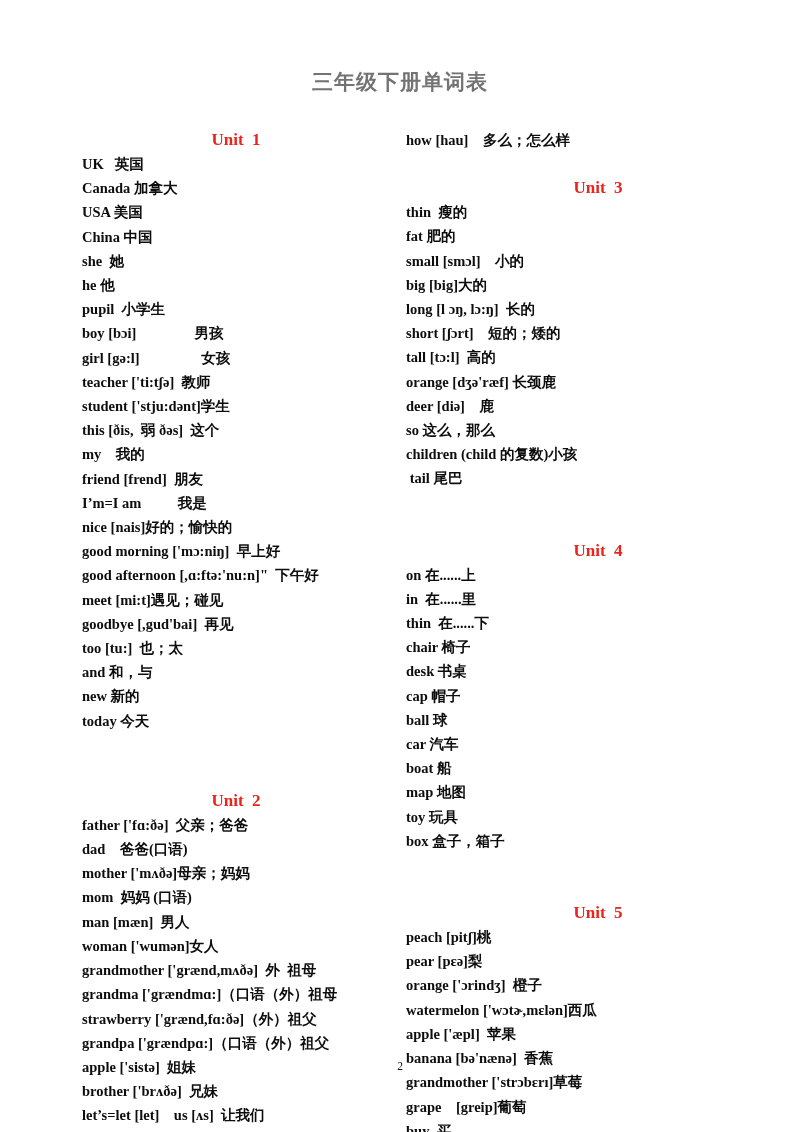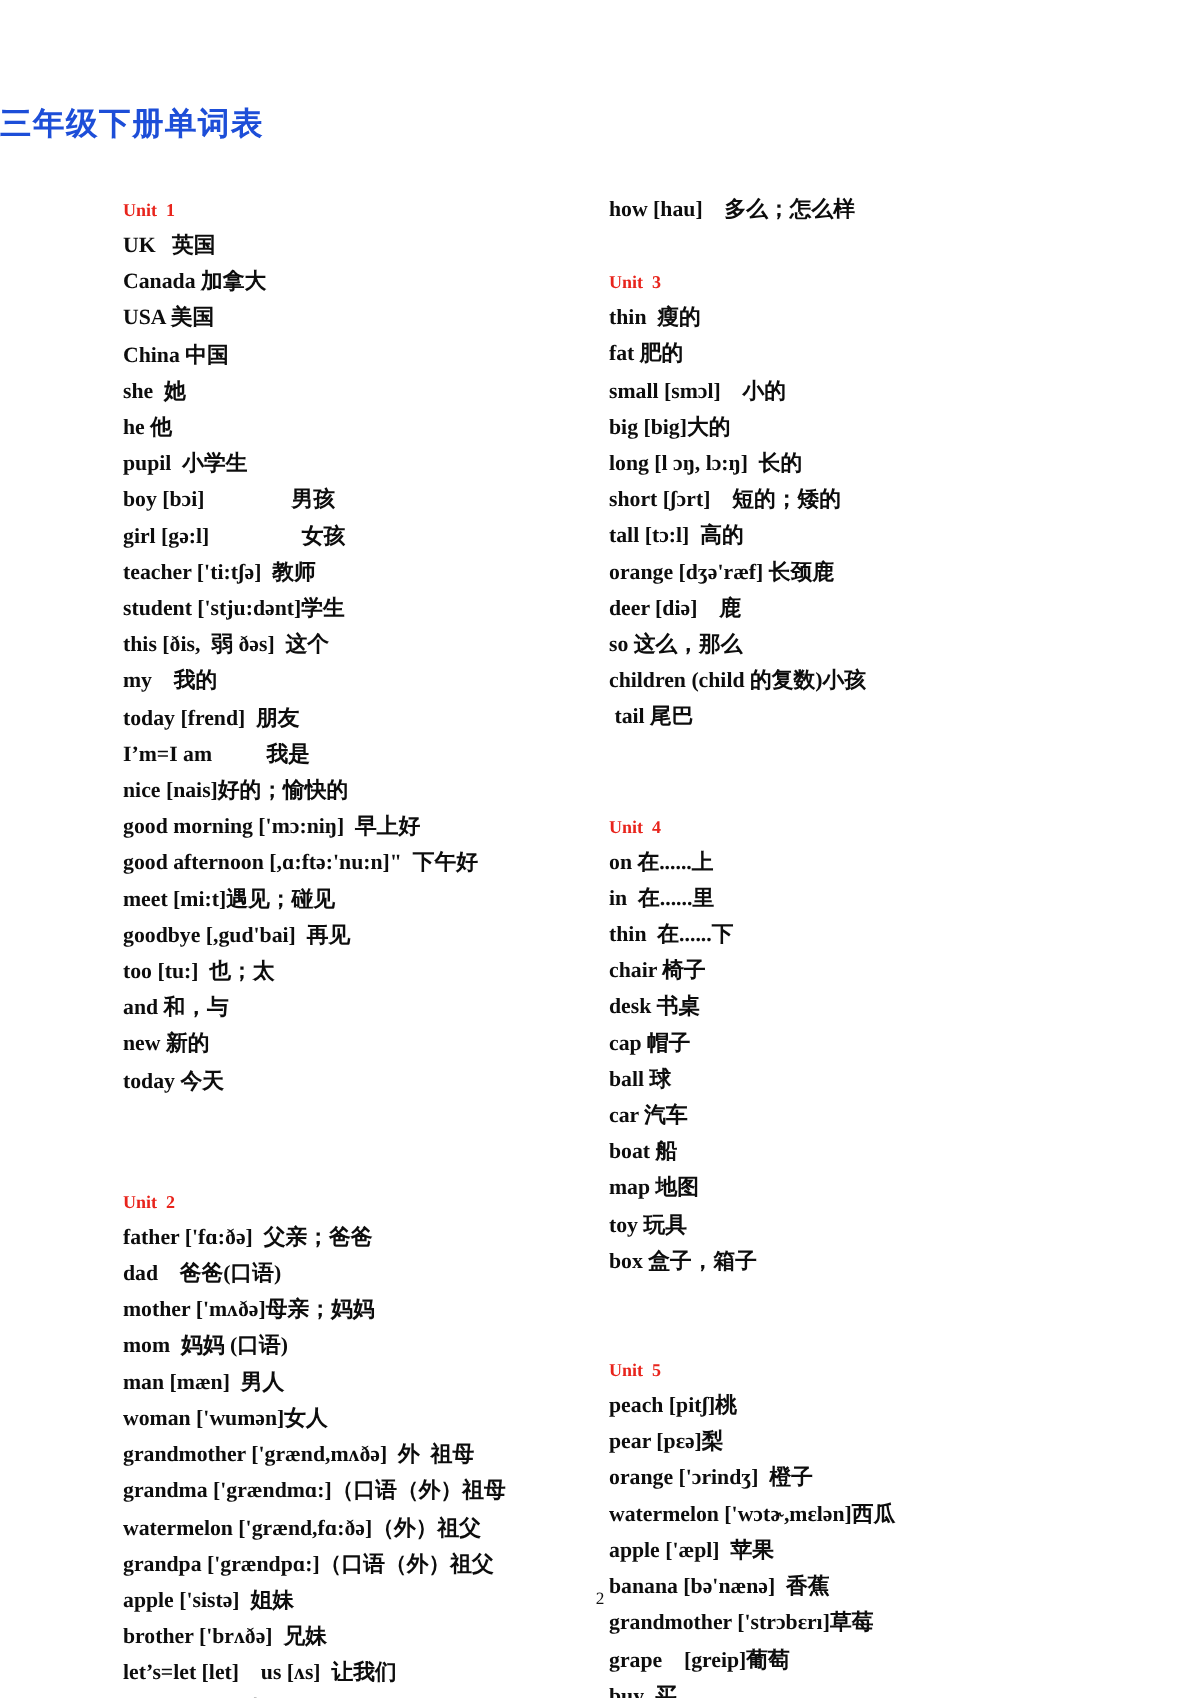--- a/index.html
+++ b/index.html
@@ -18,21 +18,22 @@
     height: 1132px;
     background: #ffffff;
     overflow: hidden;
     box-sizing: border-box;
   }
   .doc-title {
     position: absolute;
     top: 68px;
     left: 0;
     width: 800px;
-    color: #1d4ed8;
+    text-align: center;
+    color: #737373;
     font-size: 21px;
     font-weight: bold;
     letter-spacing: 1px;
     font-family: "Liberation Serif", "DejaVu Serif", serif;
   }
   .columns {
     position: absolute;
     top: 128px;
     left: 0;
     width: 800px;
@@ -49,25 +50,26 @@
     padding-right: 10px;
   }
   .col-right {
     width: 400px;
     padding-left: 6px;
     padding-right: 10px;
   }
   .unit-head {
     color: #e8241c;
     font-weight: bold;
-    font-size: 12px;
+    font-size: 17px;
     line-height: 24px;
     margin: 0;
     white-space: pre;
     font-family: "Liberation Serif", "DejaVu Serif", serif;
+    text-align: center;
   }
   .entry {
     font-weight: bold;
     font-size: 14.5px;
     line-height: 24.2px;
     margin: 0;
     white-space: pre;
     color: #0d0d0d;
     font-family: "Liberation Serif", "DejaVu Serif", serif;
   }
@@ -103,21 +105,21 @@
       <div class="entry">China 中国</div>
       <div class="entry">she  她</div>
       <div class="entry">he 他</div>
       <div class="entry">pupil  小学生</div>
       <div class="entry">boy [bɔi]                男孩</div>
       <div class="entry">girl [gə:l]                 女孩</div>
       <div class="entry">teacher ['ti:tʃə]  教师</div>
       <div class="entry">student ['stju:dənt]学生</div>
       <div class="entry">this [ðis,  弱 ðəs]  这个</div>
       <div class="entry">my    我的</div>
-      <div class="entry">today [frend]  朋友</div>
+      <div class="entry">friend [frend]  朋友</div>
       <div class="entry">I’m=I am          我是</div>
       <div class="entry">nice [nais]好的；愉快的</div>
       <div class="entry">good morning ['mɔ:niŋ]  早上好</div>
       <div class="entry">good afternoon [,ɑ:ftə:'nu:n]"  下午好</div>
       <div class="entry">meet [mi:t]遇见；碰见</div>
       <div class="entry">goodbye [,gud'bai]  再见</div>
       <div class="entry">too [tu:]  也；太</div>
       <div class="entry">and 和，与</div>
       <div class="entry">new 新的</div>
       <div class="entry">today 今天</div>
@@ -126,21 +128,21 @@
 
       <div class="unit-head">Unit  2</div>
       <div class="entry">father ['fɑ:ðə]  父亲；爸爸</div>
       <div class="entry">dad    爸爸(口语)</div>
       <div class="entry">mother ['mʌðə]母亲；妈妈</div>
       <div class="entry">mom  妈妈 (口语)</div>
       <div class="entry">man [mæn]  男人</div>
       <div class="entry">woman ['wumən]女人</div>
       <div class="entry">grandmother ['grænd,mʌðə]  外  祖母</div>
       <div class="entry">grandma ['grændmɑ:]（口语（外）祖母</div>
-      <div class="entry">watermelon ['grænd,fɑ:ðə]（外）祖父</div>
+      <div class="entry">strawberry ['grænd,fɑ:ðə]（外）祖父</div>
       <div class="entry">grandpa ['grændpɑ:]（口语（外）祖父</div>
       <div class="entry">apple ['sistə]  姐妹</div>
       <div class="entry">brother ['brʌðə]  兄妹</div>
       <div class="entry">let’s=let [let]    us [ʌs]  让我们</div>
       <div class="entry">great [greit]  太好了</div>
 
     </div>
 
     <div class="col col-right">
       <div class="entry">how [hau]    多么；怎么样</div>

